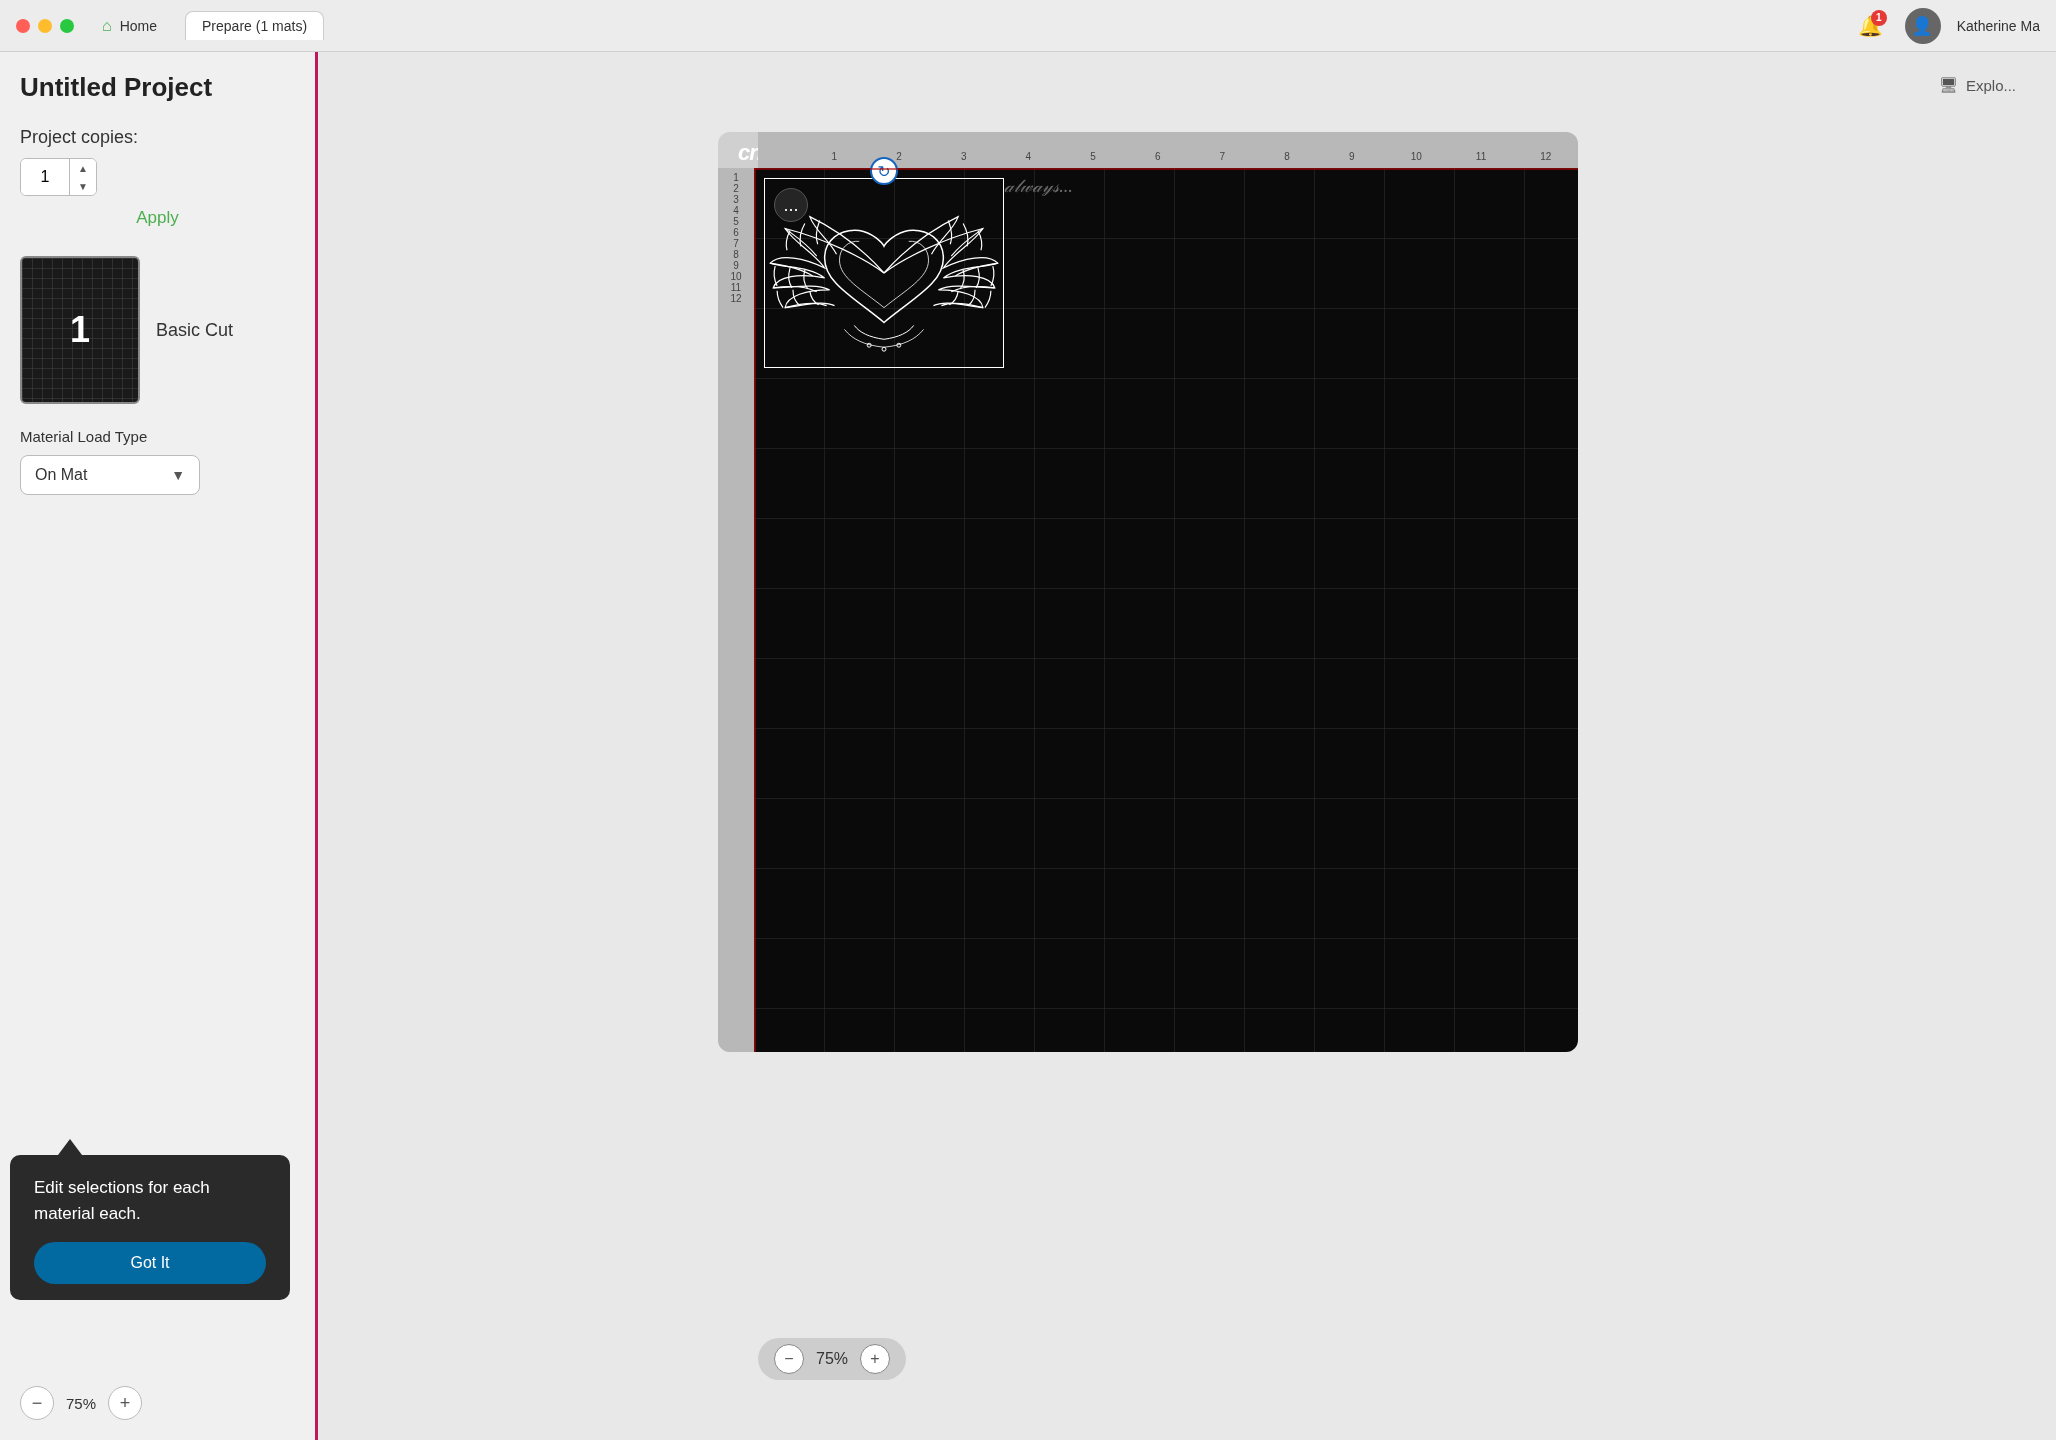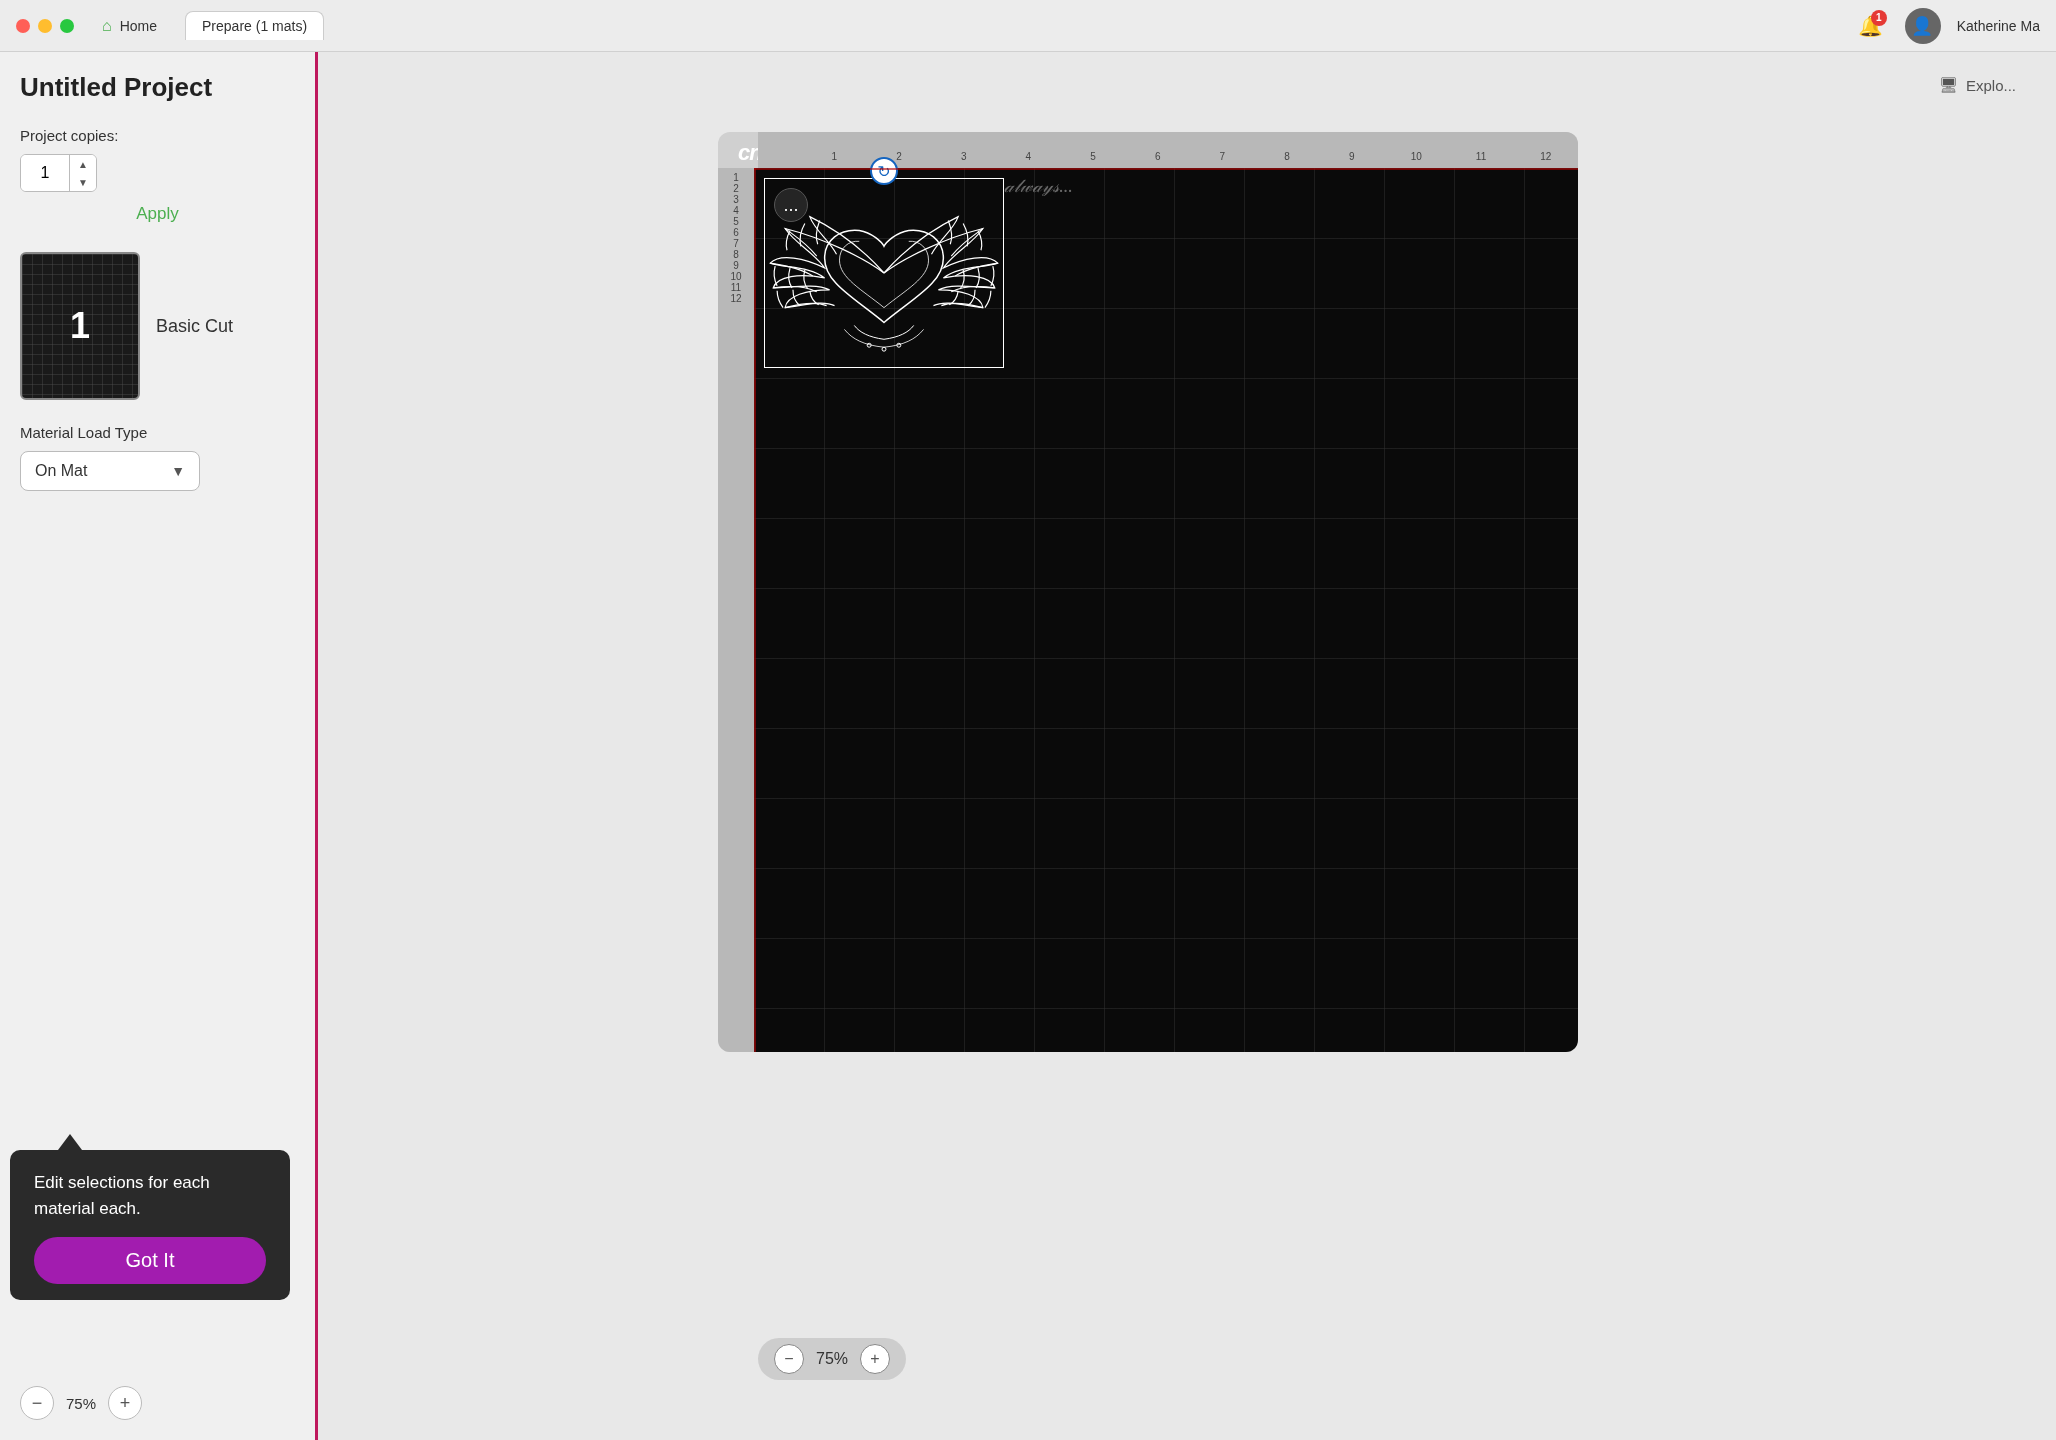--- a/index.html
+++ b/index.html
@@ -32,21 +32,21 @@
     .main { display: flex; height: calc(1440px - 52px); }
 
     
     .sidebar {
       width: 318px; background: #f0f0f0; border-right: 3px solid #be185d;
       display: flex; flex-direction: column; padding: 20px 20px 0 20px;
       flex-shrink: 0; position: relative;
     }
     .project-title { font-size: 26px; font-weight: 600; color: #222; margin-bottom: 24px; }
 
-    .project-copies-label { font-size: 15px; color: #333; margin-bottom: 10px; }
+    .project-copies-label { font-size: 18px; color: #333; margin-bottom: 10px; }
     .copies-row { display: flex; align-items: center; gap: 12px; margin-bottom: 4px; }
     .copies-input-wrapper { display: flex; align-items: center; border: 1px solid #bbb; border-radius: 6px; background: white; overflow: hidden; }
     .copies-input { width: 48px; height: 36px; border: none; text-align: center; font-size: 16px; outline: none; }
     .copies-spinners { display: flex; flex-direction: column; border-left: 1px solid #bbb; }
     .spin-btn { width: 26px; height: 18px; background: white; border: none; cursor: pointer; display: flex; align-items: center; justify-content: center; font-size: 10px; color: #555; }
     .apply-btn { color: #4caf50; background: none; border: none; font-size: 17px; font-weight: 500; cursor: pointer; display: block; margin: 8px 0 28px 0; padding: 0; }
 
     .mat-preview-area { display: flex; align-items: center; gap: 16px; margin-bottom: 24px; }
     .mat-thumb { width: 120px; height: 148px; background: #1a1a1a; border-radius: 6px; border: 2px solid #888; position: relative; overflow: hidden; display: flex; align-items: center; justify-content: center; flex-shrink: 0; }
     .mat-thumb-grid { position: absolute; top: 0; left: 0; width: 100%; height: 100%; background-image: linear-gradient(rgba(80,80,80,0.4) 1px, transparent 1px), linear-gradient(90deg, rgba(80,80,80,0.4) 1px, transparent 1px); background-size: 10px 10px; }
@@ -58,21 +58,21 @@
     .dropdown-arrow { font-size: 14px; color: #555; }
 
     
     .tooltip-box {
       position: absolute; left: 10px; bottom: 140px;
       background: #2a2a2a; color: white; border-radius: 10px;
       padding: 20px 24px 16px 24px; width: 280px; z-index: 100;
     }
     .tooltip-arrow { position: absolute; top: -16px; left: 48px; width: 0; height: 0; border-left: 12px solid transparent; border-right: 12px solid transparent; border-bottom: 16px solid #2a2a2a; }
     .tooltip-text { font-size: 17px; line-height: 1.5; margin-bottom: 16px; }
-    .got-it-btn { background: #a21caf; color: white; border: none; border-radius: 24px; padding: 12px 0; width: 100%; font-size: 20px; font-weight: 500; cursor: pointer; }
+    .got-it-btn { background: #0369a1; color: white; border: none; border-radius: 24px; padding: 12px 0; width: 100%; font-size: 16px; font-weight: 500; cursor: pointer; }
 
     .sidebar-bottom { position: absolute; bottom: 20px; left: 20px; display: flex; align-items: center; gap: 12px; }
     .zoom-btn { width: 34px; height: 34px; border-radius: 50%; border: 1px solid #bbb; background: white; display: flex; align-items: center; justify-content: center; cursor: pointer; font-size: 18px; color: #555; }
     .zoom-label { font-size: 15px; color: #333; }
 
     
     .canvas-area { flex: 1; background: #e8e8e8; position: relative; overflow: hidden; }
 
     .mat-canvas {
       position: absolute; left: 400px; top: 80px;

